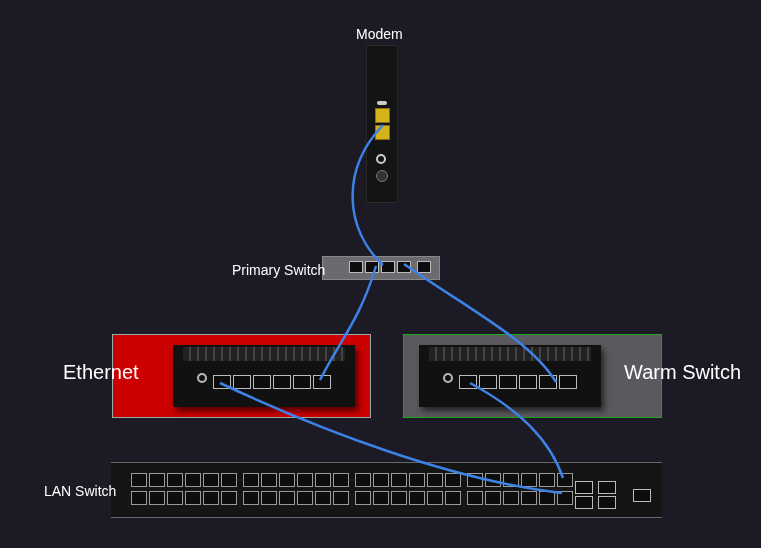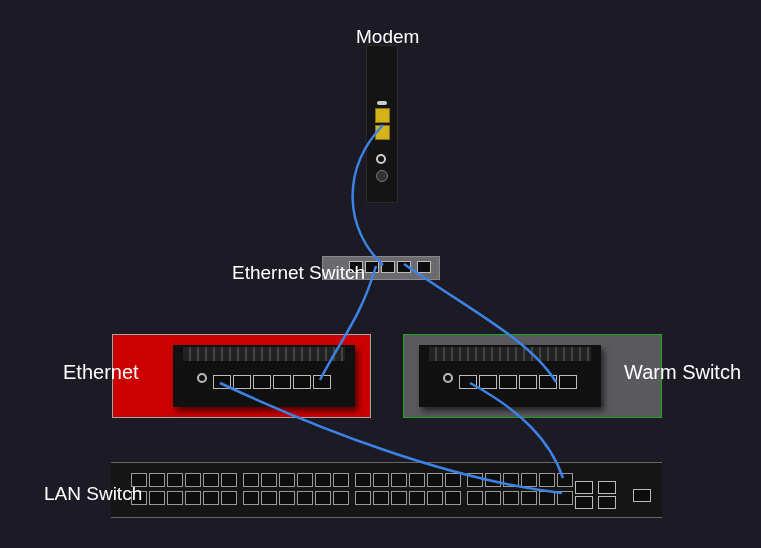--- a/index.html
+++ b/index.html
@@ -1,30 +1,30 @@
 <!DOCTYPE html>
 <html><head>
 <meta charset="utf-8">
 <style>
   html, body { margin:0; padding:0; }
   body { width:761px; height:548px; background:#1c1a24; position:relative; overflow:hidden;
          font-family:"Liberation Sans", sans-serif; color:#fff; }
   .lbl { position:absolute; color:#fff; white-space:nowrap; z-index:5; }
-  .lbl-sm { font-size:19px; }
+  .lbl-sm { font-size:14px; }
   .lbl-lg { font-size:20px; }
   .box { position:absolute; }
   .dev { position:absolute; background:#121214; }
   svg.overlay { position:absolute; left:0; top:0; z-index:4; }
   .port { position:absolute; background:#0d0d0d; border:1px solid #bbb; box-sizing:border-box; }
 </style>
 </head>
 <body>
 
 <div class="lbl lbl-sm" style="left:356px;top:26px;">Modem</div>
-<div class="lbl lbl-sm" style="left:232px;top:262px;">Ethernet Switch</div>
+<div class="lbl lbl-sm" style="left:232px;top:262px;">Primary Switch</div>
 <div class="lbl lbl-lg" style="left:63px;top:361px;">Ethernet</div>
 <div class="lbl lbl-lg" style="left:624px;top:361px;">Warm Switch</div>
 <div class="lbl lbl-sm" style="left:44px;top:483px;text-align:right;">LAN Switch</div>
 
 <div class="dev" style="left:366px;top:45px;width:30px;height:156px;background:#141414;border:1px solid #2a2a2a;">
   <div style="position:absolute;left:10px;top:55px;width:10px;height:4px;background:#ccc;border-radius:2px;"></div>
   <div style="position:absolute;left:8px;top:62px;width:13px;height:13px;background:#d4b21a;border:1px solid #8a7010;"></div>
   <div style="position:absolute;left:8px;top:79px;width:13px;height:13px;background:#d4b21a;border:1px solid #8a7010;"></div>
   <div style="position:absolute;left:9px;top:108px;width:10px;height:10px;border:2px solid #ccc;border-radius:50%;box-sizing:border-box;"></div>
   <div style="position:absolute;left:9px;top:124px;width:10px;height:10px;background:#333;border:1px solid #777;border-radius:50%;"></div>

